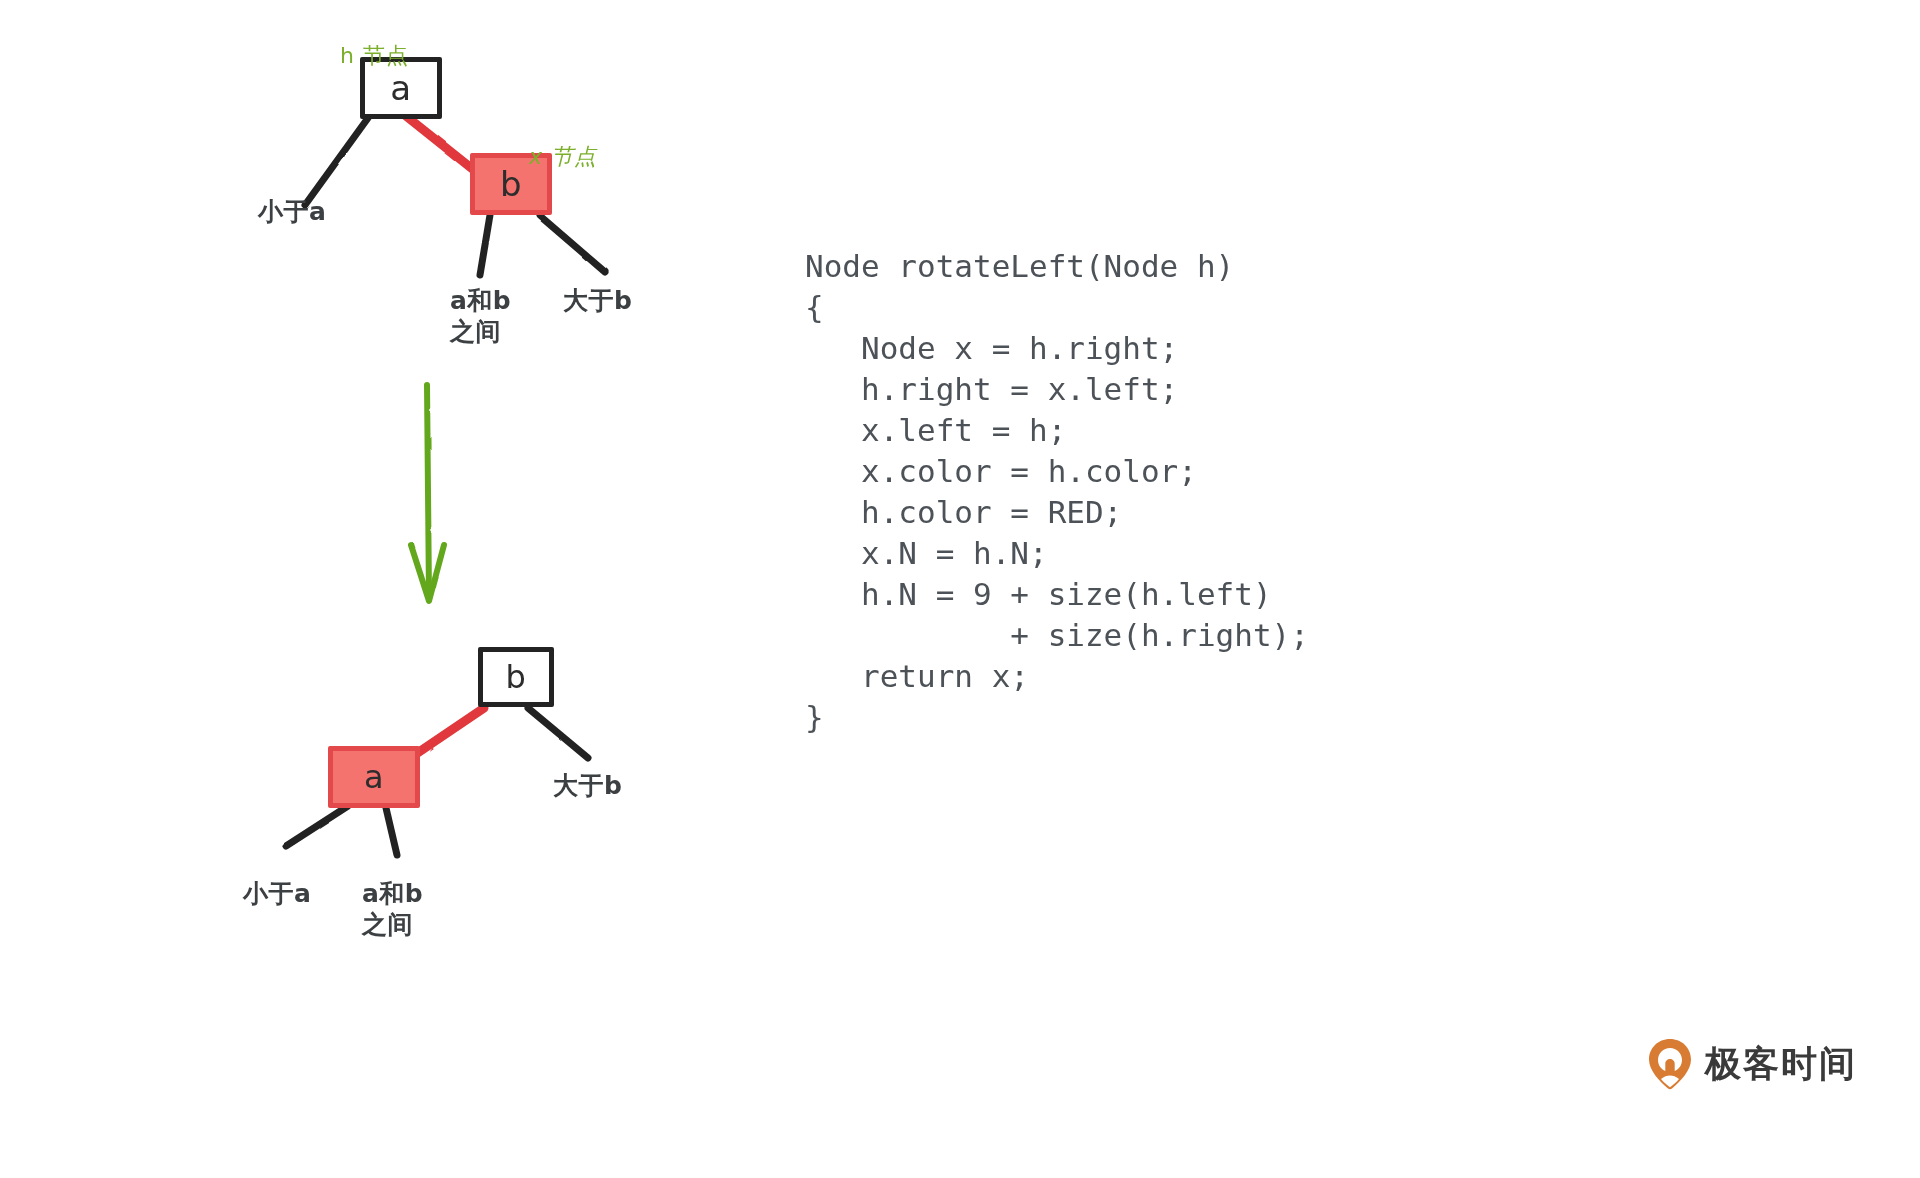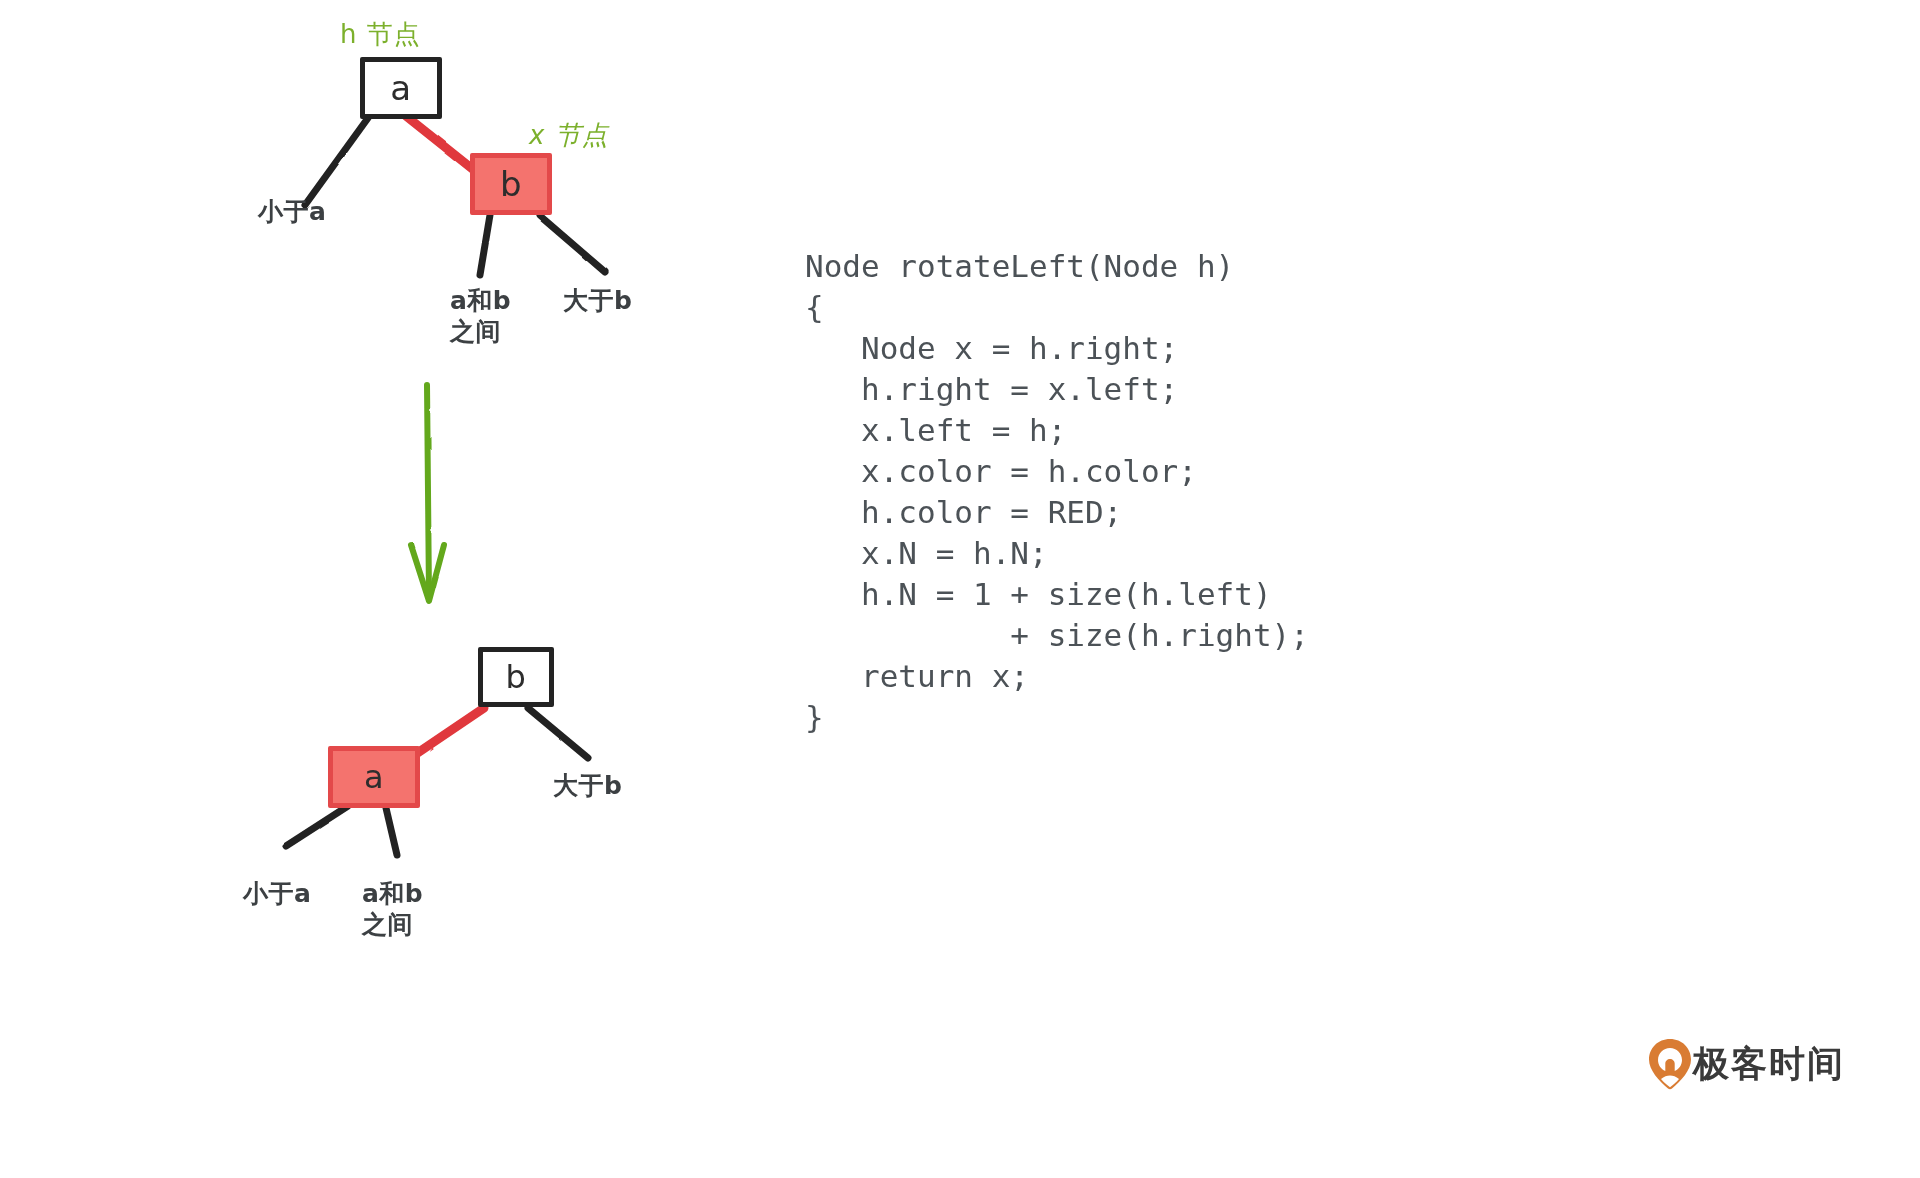--- a/index.html
+++ b/index.html
@@ -61,22 +61,23 @@
     font-size: 25px;
     line-height: 31px;
     white-space: pre-line;
     letter-spacing: 0.5px;
     font-weight: bold;
   }
   .tag {
     position: absolute;
     color: #7cb02c;
     font-family: "DejaVu Sans", "Liberation Sans", sans-serif;
-    font-size: 26px;
+    font-size: 22px;
     letter-spacing: 1px;
+    margin-top: 24px;
   }
 
   
   #code-block {
     position: absolute;
     left: 805px;
     top: 215px;
     color: #4c5257;
     font-family: "DejaVu Sans Mono", "Liberation Mono", monospace;
     font-size: 31px;
@@ -85,21 +86,21 @@
     letter-spacing: 0px;
   }
 
   
   #logo {
     position: absolute;
     left: 1647px;
     top: 1038px;
     display: flex;
     align-items: center;
-    gap: 0;
+    gap: 12px;
   }
   #logo-mark {
     width: 46px;
     height: 52px;
   }
   #logo-text {
     font-family: "DejaVu Sans", "Liberation Sans", sans-serif;
     font-size: 36px;
     font-weight: 700;
     color: #3a3a3a;
@@ -172,21 +173,21 @@
 之间</div>
 
   <pre id="code-block">Node rotateLeft(Node h)
 {
    Node x = h.right;
    h.right = x.left;
    x.left = h;
    x.color = h.color;
    h.color = RED;
    x.N = h.N;
-   h.N = 1 + size(h.left)
+   h.N = 9 + size(h.left)
            + size(h.right);
    return x;
 }</pre>
 
   <div id="logo">
     <svg id="logo-mark" viewBox="0 0 46 52">
       <path d="M23 1 C11 1 2 10 2 21.5 C2 32 12 43 21 50.5 C22.2 51.5 23.8 51.5 25 50.5
                C34 43 44 32 44 21.5 C44 10 35 1 23 1 Z" fill="#d97c33"></path>
       <path d="M23 10 C16.4 10 11 15.3 11 22 C11 27 14 31.2 18.3 33 L18.3 25.8
                C18.3 23.2 20.4 21.1 23 21.1 C25.6 21.1 27.7 23.2 27.7 25.8

